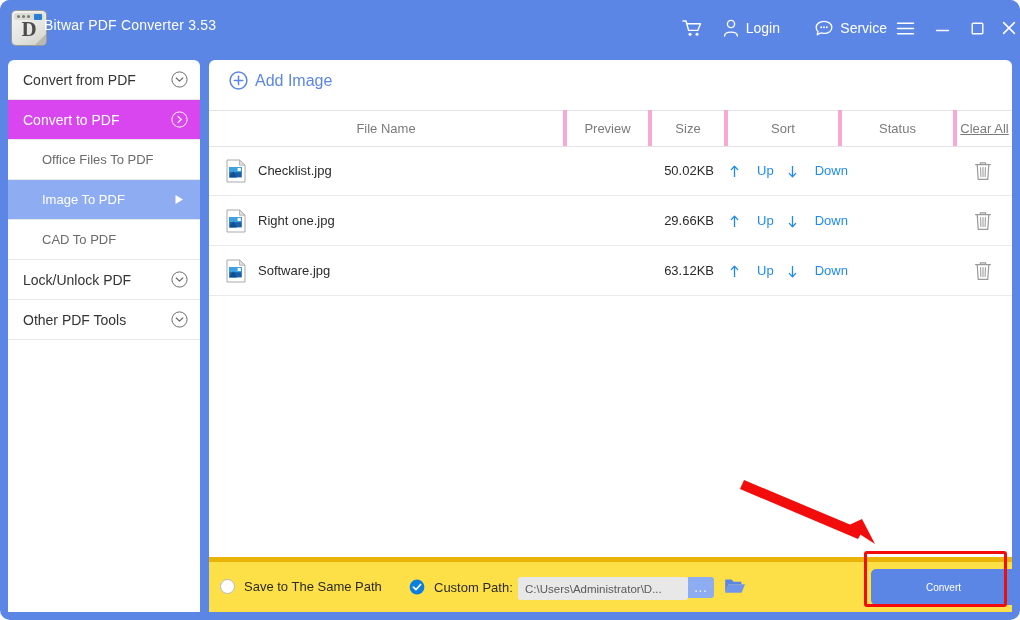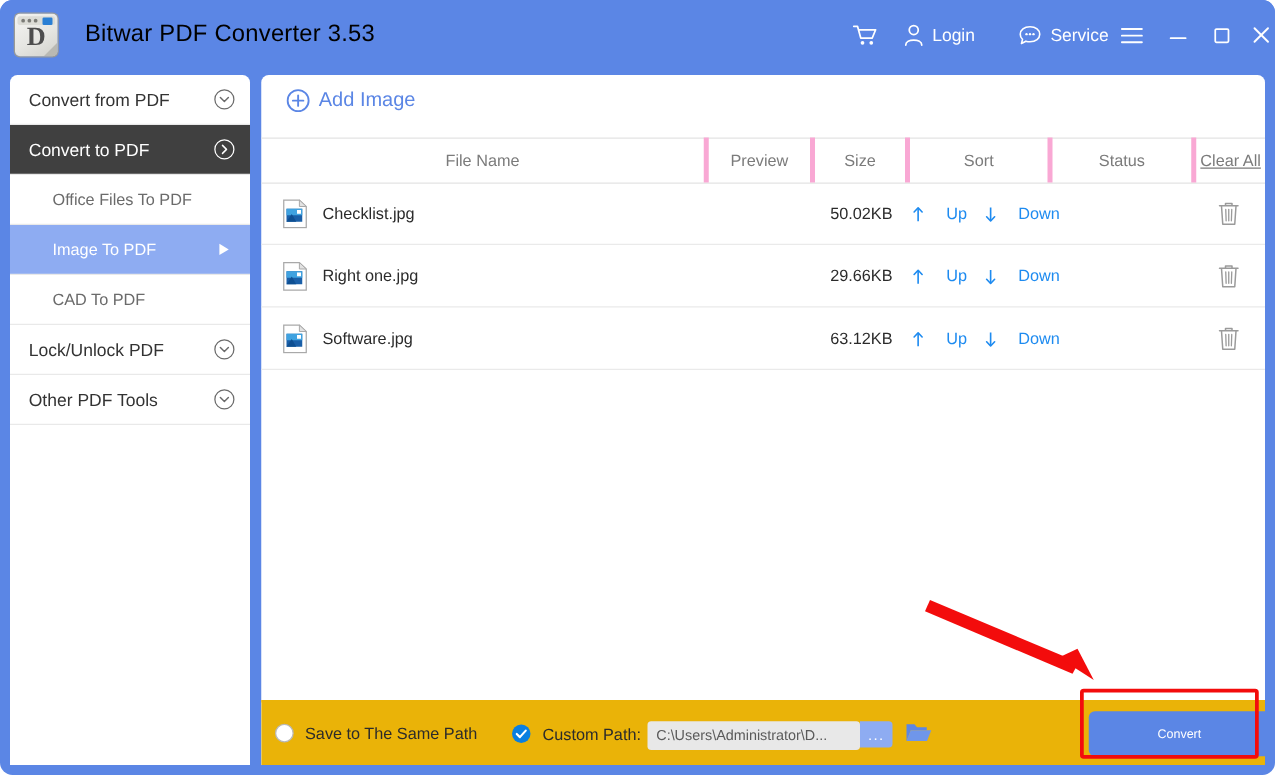--- a/index.html
+++ b/index.html
@@ -81,23 +81,23 @@
     position: absolute;
     right: 0; bottom: 0;
     width: 0; height: 0;
     border-left: 11px solid transparent;
     border-bottom: 11px solid #b9b9b3;
     border-bottom-right-radius: 4px;
   }
 
   .app-title {
     position: absolute;
-    left: 68px; top: 17px;
-    font-size: 19px;
-    color: #000000;
+    left: 44px; top: 17px;
+    font-size: 14px;
+    color: #ffffff;
     letter-spacing: .2px;
   }
 
   .tb-actions {
     position: absolute;
     right: 0; top: 0;
     height: 56px;
   }
   .tb-item {
     position: absolute;
@@ -135,21 +135,21 @@
     align-items: center;
     padding: 0 12px 0 15px;
     font-size: 14px;
     color: #333333;
     border-bottom: 1px solid #e9e9e9;
     cursor: pointer;
     box-sizing: border-box;
   }
   .side-item .side-lbl { flex: 1; }
   .side-item.active {
-    background: #404040;
+    background: #d946ef;
     color: #ffffff;
   }
   .side-sub {
     position: relative;
     height: 40px;
     display: flex;
     align-items: center;
     padding: 0 12px 0 34px;
     font-size: 13px;
     color: #6b6b6b;
@@ -241,22 +241,22 @@
   .cell-del { justify-content: center; cursor: pointer; }
 
   
   .fileicon { position: relative; width: 20px; height: 24px; flex: 0 0 20px; }
 
   
   .bottombar {
     position: absolute;
     left: 0; bottom: 0;
     width: 803px; height: 50px;
-    border-top: 2px solid #eab308;
-    background: #eab308;
+    border-top: 5px solid #eab308;
+    background: #fde047;
   }
   .opt {
     position: absolute;
     display: flex;
     align-items: center;
     gap: 9px;
     font-size: 13px;
     color: #2b2b2b;
     cursor: pointer;
   }

